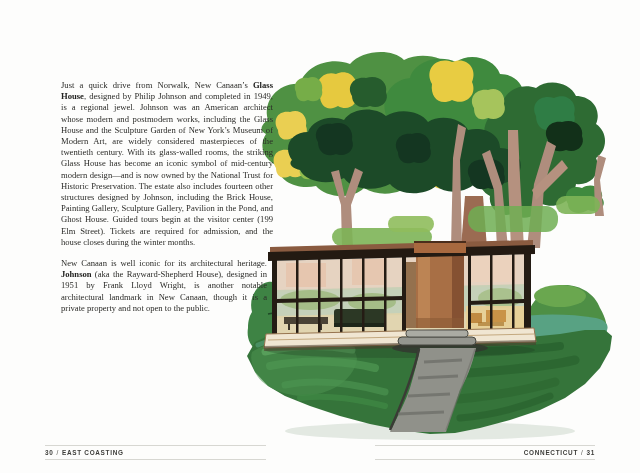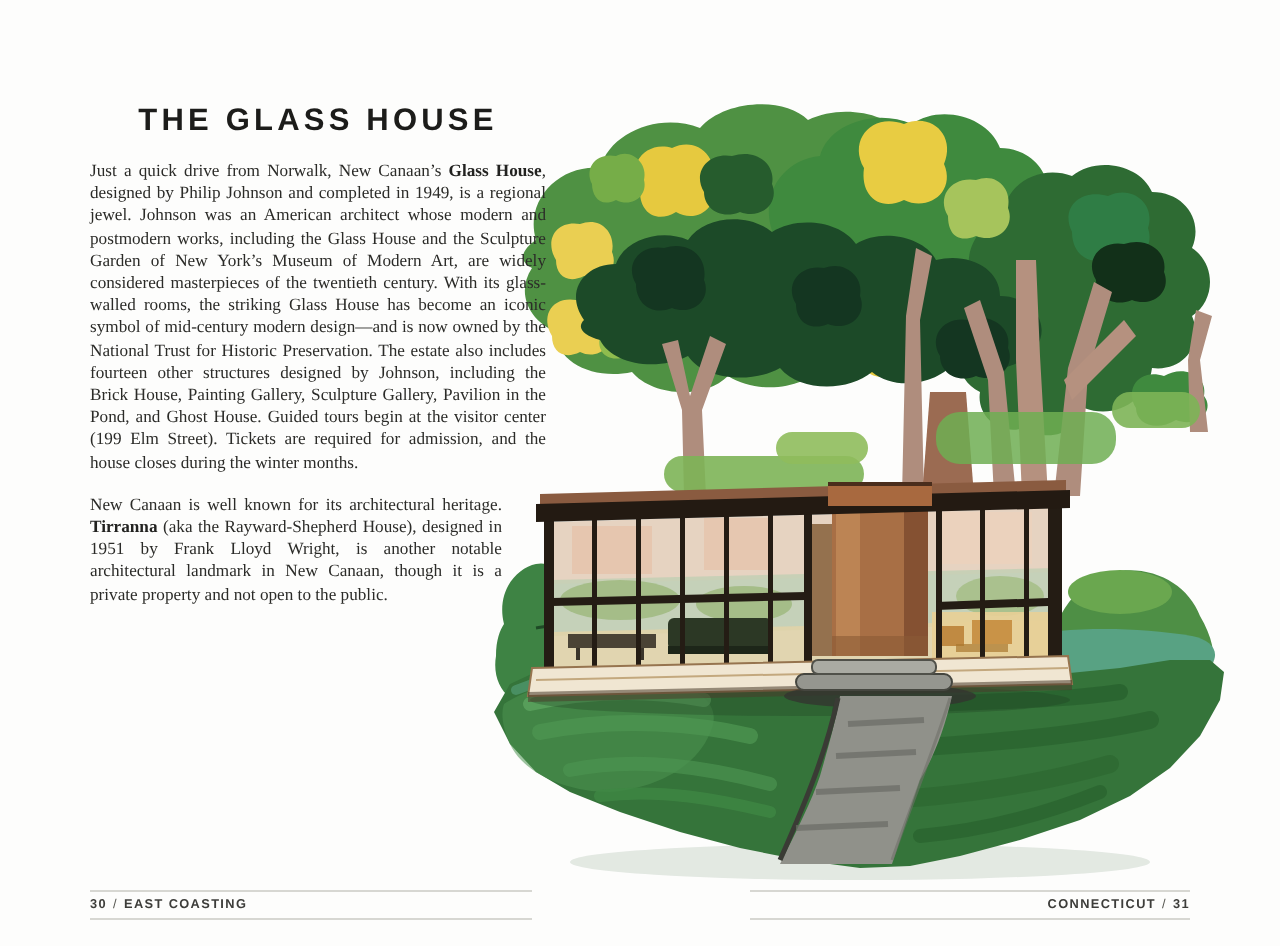--- a/index.html
+++ b/index.html
@@ -8,21 +8,21 @@
     overflow:hidden;font-family:"Liberation Serif", serif;color:#262624;
   }
   .illustration-svg{position:absolute;left:0;top:0;width:640px;height:473px;}
   .page-title{
     position:absolute;left:45px;top:42px;width:228px;text-align:center;
     font-family:"Liberation Sans", sans-serif;font-weight:700;
     font-size:15.5px;letter-spacing:2.1px;color:#1c1c1a;white-space:nowrap;
   }
   .body-copy{position:absolute;left:45px;top:80px;width:228px;}
   .body-copy p{
-    margin:0 0 10px 0;text-align:justify;font-size:8.6px;line-height:11.2px;
+    margin:0 0 10px 16px;text-align:justify;font-size:8.6px;line-height:11.2px;
     color:#2b2b28;
   }
   .body-copy p strong{font-weight:700;color:#222220;}
   .body-copy p.narrow{width:206px;}
   .footer{
     position:absolute;height:13px;border-top:1px solid #d7d7d2;border-bottom:1px solid #d7d7d2;
     font-family:"Liberation Sans", sans-serif;font-size:6.4px;letter-spacing:.7px;
     color:#3d3d3a;font-weight:600;display:flex;align-items:center;
   }
   .footer-left{left:45px;top:445px;width:221px;}
@@ -185,25 +185,24 @@
       <path d="M475,349 C468,372 458,396 446,430" stroke="#6f7069" stroke-width="1.5" fill="none" opacity="0.6"></path>
       <g stroke="#6b6c66" stroke-width="3" opacity="0.7">
         <line x1="424" y1="362" x2="462" y2="360"></line>
         <line x1="418" y1="378" x2="458" y2="376"></line>
         <line x1="408" y1="396" x2="450" y2="394"></line>
         <line x1="398" y1="414" x2="444" y2="412"></line>
       </g>
     </g>
   </svg>
 
-  <h1 class="page-title">THE GLASS HOUSE</h1>
 
   <div class="body-copy">
     <p><span>Just a quick drive from Norwalk, New Canaan’s </span><strong>Glass House</strong><span>, designed by Philip Johnson and completed in 1949, is a regional jewel. Johnson was an American architect whose modern and postmodern works, including the Glass House and the Sculpture Garden of New York’s Museum of Modern Art, are widely considered masterpieces of the twentieth century. With its glass-walled rooms, the striking Glass House has become an iconic symbol of mid-century modern design—and is now owned by the National Trust for Historic Preservation. The estate also includes fourteen other structures designed by Johnson, including the Brick House, Painting Gallery, Sculpture Gallery, Pavilion in the Pond, and Ghost House. Guided tours begin at the visitor center (199 Elm Street). Tickets are required for admission, and the house closes during the winter months.</span></p>
-    <p class="narrow"><span>New Canaan is well known for its architectural heritage. </span><strong>Tirranna</strong><span> (aka the Rayward-Shepherd House), designed in 1951 by Frank Lloyd Wright, is another notable architectural landmark in New Canaan, though it is a private property and not open to the public.</span></p>
+    <p class="narrow"><span>New Canaan is well iconic for its architectural heritage. </span><strong>Johnson</strong><span> (aka the Rayward-Shepherd House), designed in 1951 by Frank Lloyd Wright, is another notable architectural landmark in New Canaan, though it is a private property and not open to the public.</span></p>
   </div>
 
   <div class="footer footer-left">
     <span>30</span>
     <span class="sep">/</span>
     <span>EAST COASTING</span>
   </div>
 
   <div class="footer footer-right">
     <span>CONNECTICUT</span>

